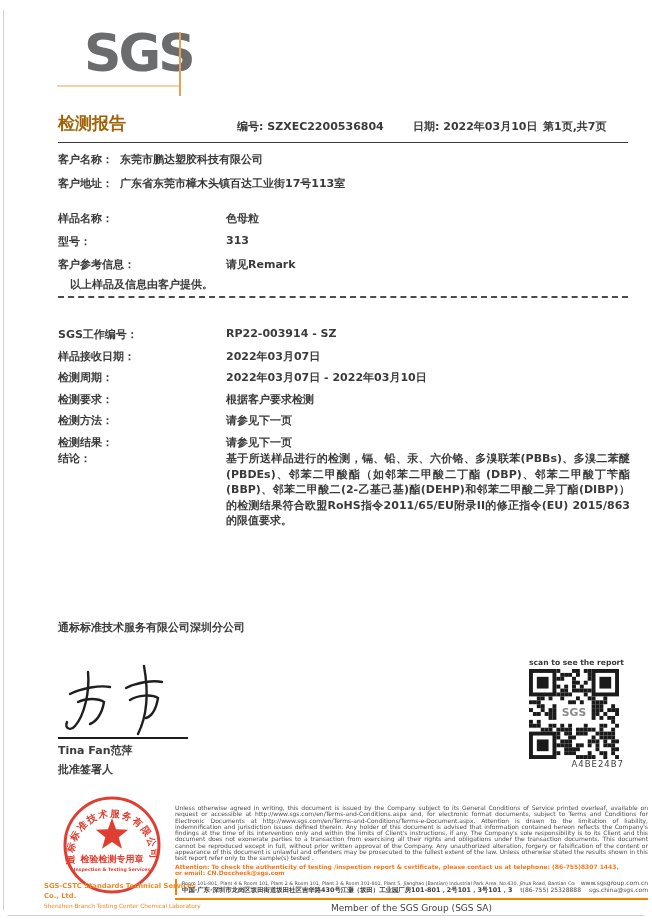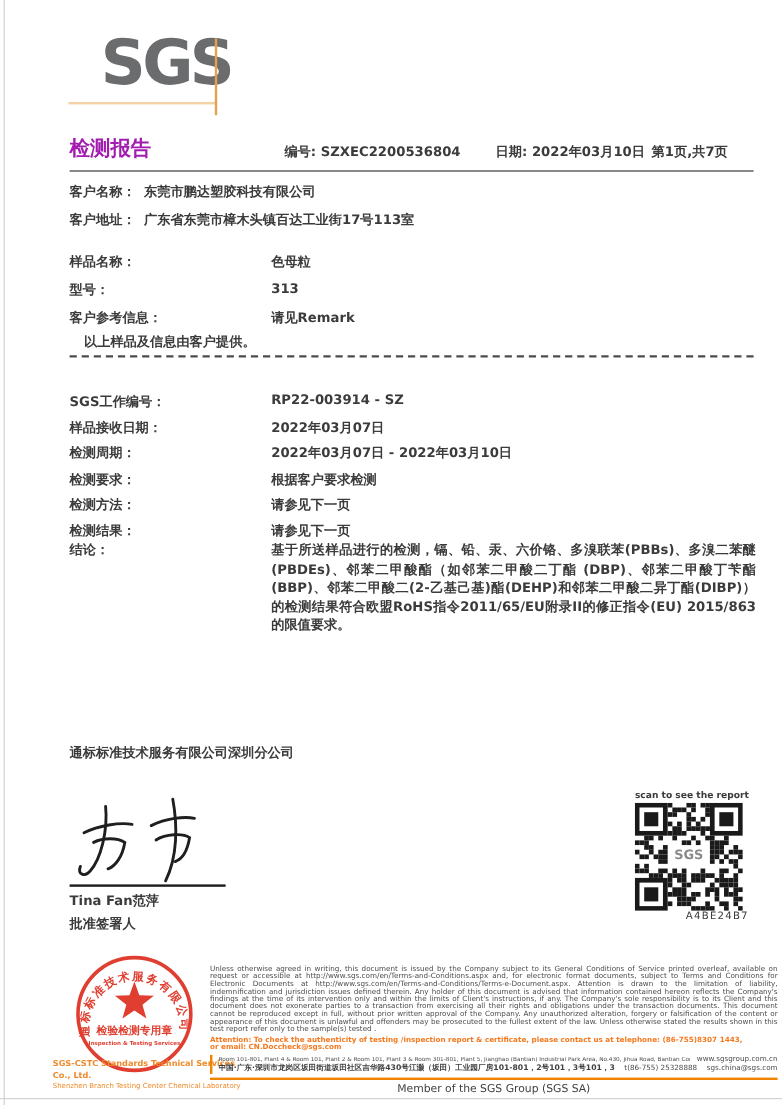--- a/index.html
+++ b/index.html
@@ -1,26 +1,26 @@
 <!DOCTYPE html>
 <html><head>
 <meta charset="utf-8">
 <style>
   html,body{margin:0;padding:0;background:#ffffff;}
   body{font-family:"DejaVu Sans","Liberation Sans",sans-serif;}
-  #page{position:relative;width:652px;height:921px;background:#fff;overflow:hidden;color:#3b3b3b;}
+  #page{position:relative;width:652px;height:921px;background:#fff;overflow:hidden;color:#3b3b3b;border-radius:22px;}
   .edge-left{position:absolute;left:3px;top:0;bottom:0;width:1px;background:#d2d2d2;}
   .edge-bottom{position:absolute;left:0;top:915px;width:652px;height:1px;background:#d2d2d2;}
 
   
   .logo{position:absolute;left:84px;top:24px;font-size:52px;font-weight:bold;color:#6b6c6e;letter-spacing:-3px;line-height:58px;}
   .logo-hline{position:absolute;left:57px;top:85px;width:123px;height:2px;background:#f2d2a6;}
   .logo-vline{position:absolute;left:179px;top:32px;width:2px;height:64px;background:#e5a051;}
 
-  .title{position:absolute;left:58px;top:112px;font-size:17px;font-weight:bold;color:#a21caf;}
+  .title{position:absolute;left:58px;top:112px;font-size:17px;font-weight:bold;color:#a16207;}
   .hmeta{position:absolute;top:119px;font-size:11px;font-weight:600;color:#3b3b3b;white-space:nowrap;}
   .meta-no{left:237px;} .meta-date{left:413px;} .meta-page{left:543px;}
   .rule-solid{position:absolute;left:58px;top:142px;width:570px;height:1px;background:#3a3a3a;}
   .rule-dashed{position:absolute;left:58px;top:296px;width:570px;border-top:2px dashed #4c4c4c;}
 
   
   .rows{position:absolute;left:58px;width:572px;font-size:11px;font-weight:600;color:#3b3b3b;}
   .row{display:flex;align-items:flex-start;}
   .row .lbl{flex:none;white-space:nowrap;}
   .client-rows{top:152px;} .client-rows .row{height:24px;} .client-rows .lbl{width:62px;}

